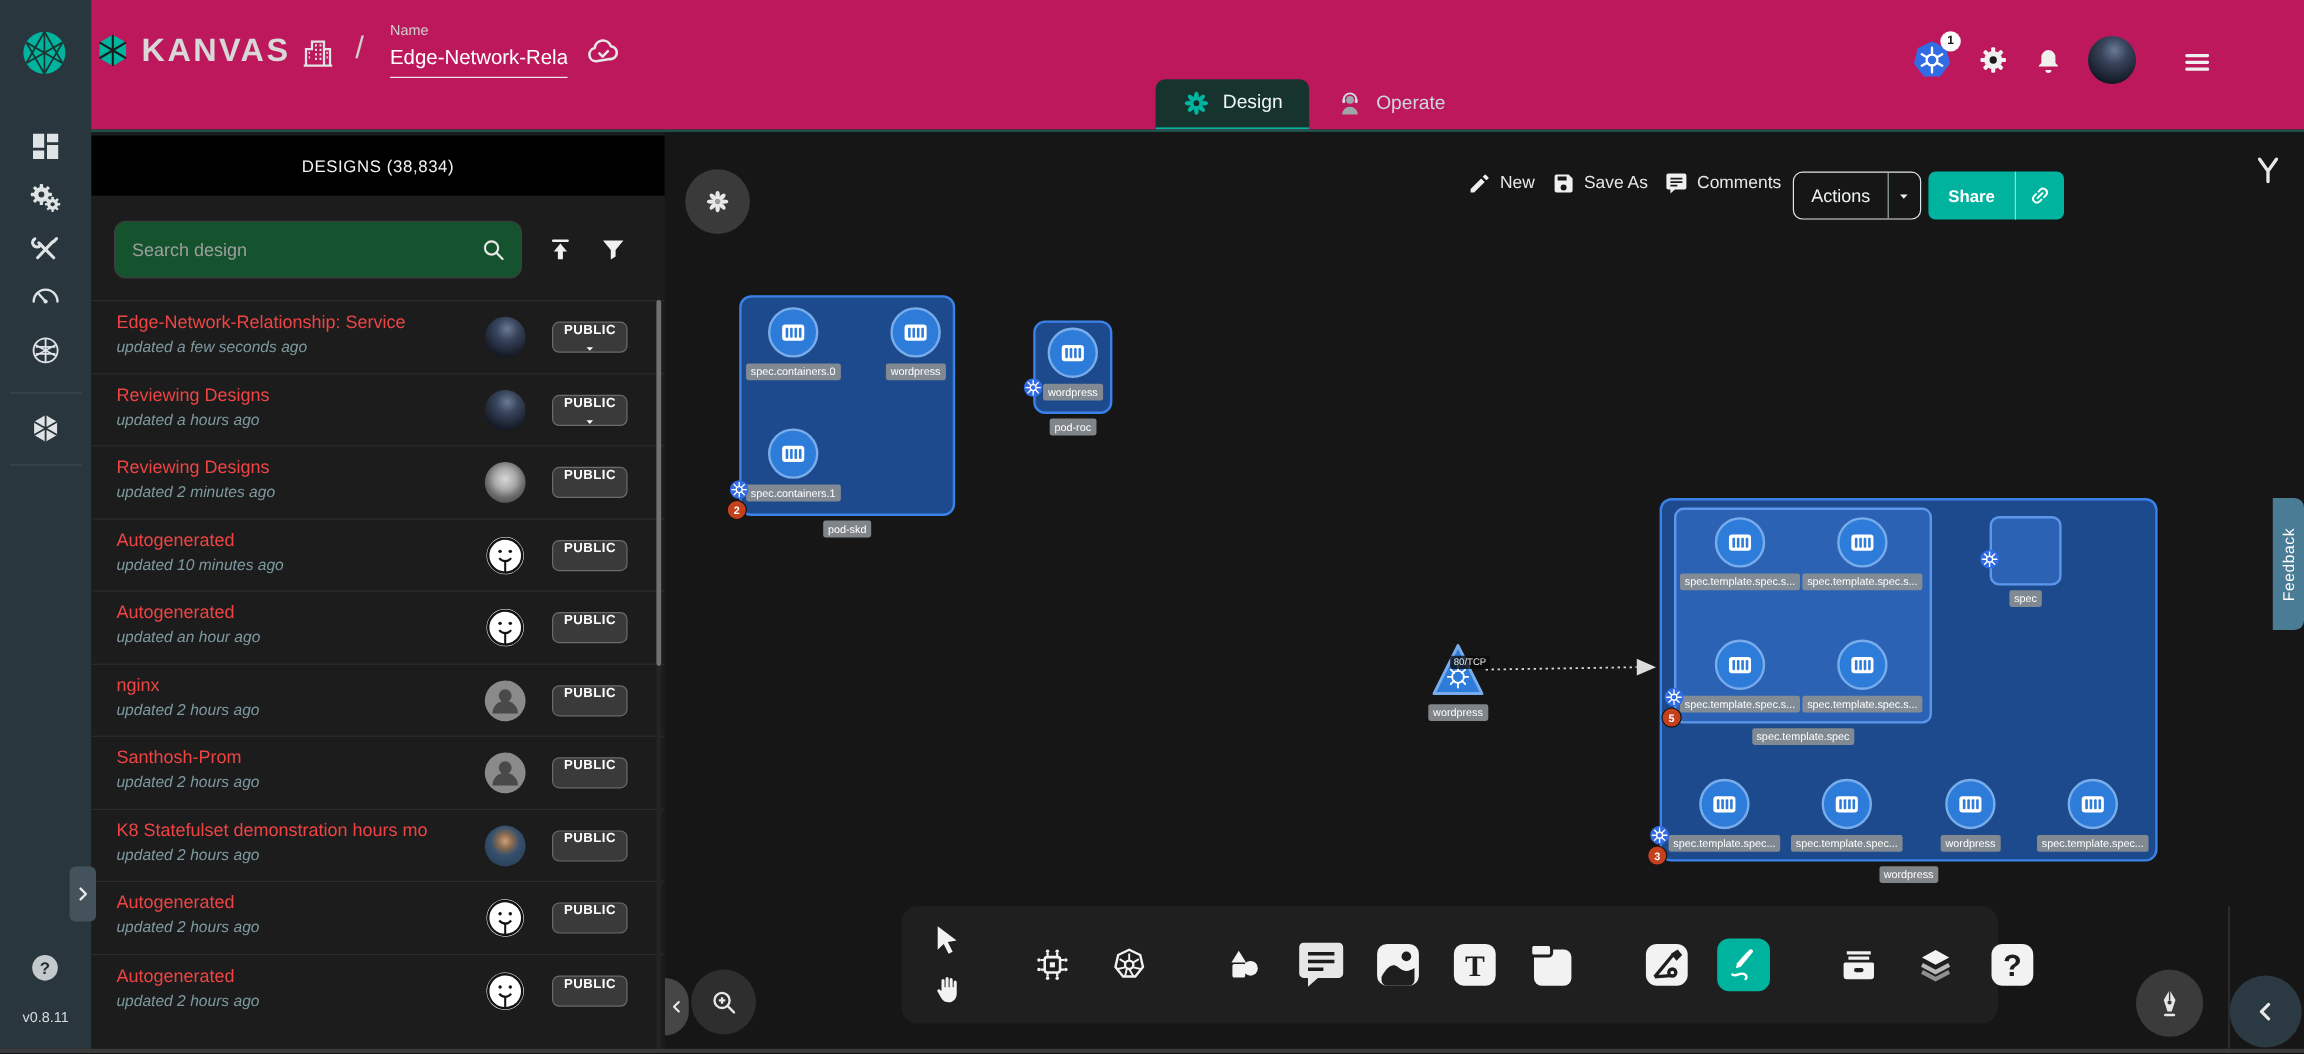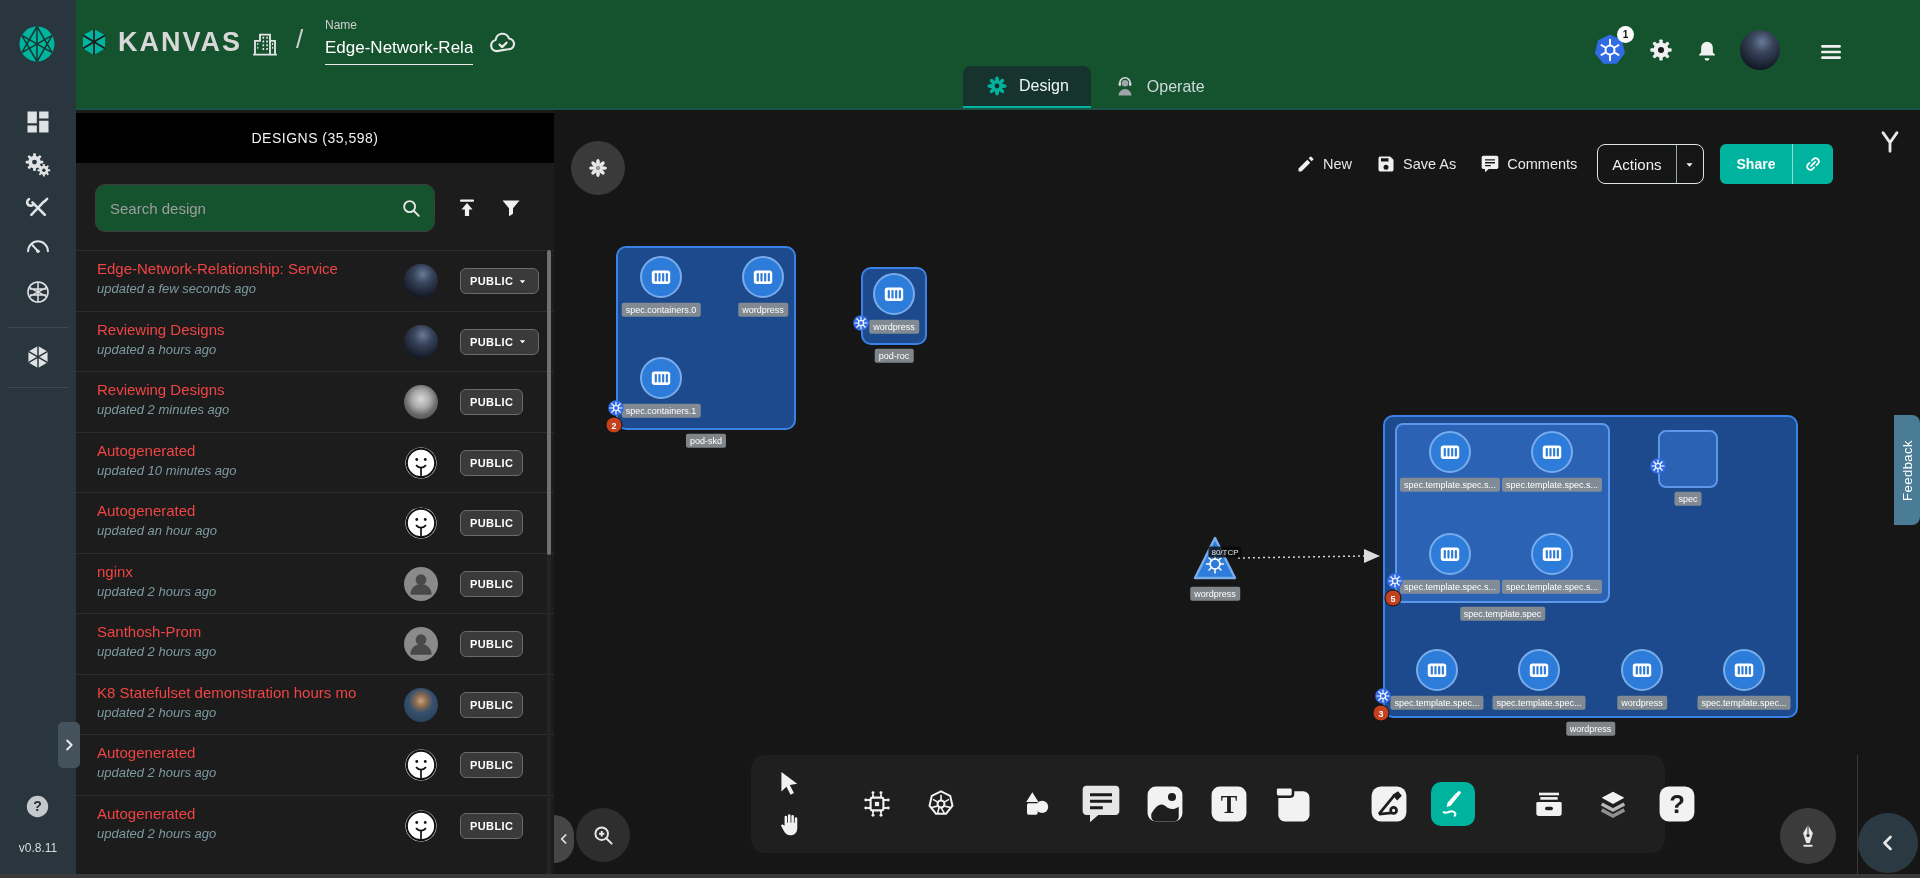--- a/index.html
+++ b/index.html
@@ -2,21 +2,21 @@
 <html><head>
 <meta charset="utf-8">
 <style>
   html,body{margin:0;padding:0;background:#000;}
   .app{position:relative;width:1920px;height:878px;overflow:hidden;background:#141414;
        font-family:"Liberation Sans",sans-serif;color:#e6e6e6;}
   .icon{display:inline-flex;align-items:center;justify-content:center;}
   .icon svg{width:100%;height:100%;display:block;}
 
   
-  .header{position:absolute;left:0;top:0;width:1920px;height:108px;background:#14532d;z-index:20;}
+  .header{position:absolute;left:0;top:0;width:1920px;height:108px;background:#be185d;z-index:20;}
   .header-divider{position:absolute;left:0;top:108px;width:1920px;height:2px;background:#1b5249;z-index:21;}
   .brand-wrap{position:absolute;left:78px;top:26px;display:flex;align-items:center;gap:8px;}
   .brand-hex{width:32px;height:32px;}
   .brand-text{font-size:27px;font-weight:700;letter-spacing:2px;color:#d8d8d8;}
   .bc-building{position:absolute;left:250px;top:29px;width:30px;height:30px;color:#e3e3e3;}
   .bc-slash{position:absolute;left:296px;top:24px;font-size:26px;font-weight:300;color:#cfcfcf;}
   .name-field{position:absolute;left:325px;top:18px;width:150px;}
   .name-label{font-size:12px;color:#cfcfcf;display:block;}
   .name-input{display:block;width:148px;margin-top:4px;background:transparent;border:none;
       border-bottom:1px solid #e9e9e9;color:#fff;font-size:17px;font-family:inherit;padding:2px 0 6px 0;outline:none;}
@@ -66,31 +66,31 @@
       white-space:nowrap;overflow:hidden;}
   .di-sub{position:absolute;left:21px;top:30px;font-size:13px;font-style:italic;color:#7d9aa0;}
   .di-avatar{position:absolute;left:328px;top:13px;width:34px;height:34px;border-radius:50%;overflow:hidden;}
   .di-avatar svg{width:100%;height:100%;display:block;}
   .av-dark-figure{background:radial-gradient(circle at 55% 30%,#6a7a96 0%,#39455c 30%,#141a26 75%,#0a0d14 100%);}
   .av-masked-person{background:radial-gradient(circle at 50% 42%,#d8d8d8 0%,#a8a8a8 35%,#6a6a6a 60%,#3a3a3a 100%);}
   .av-man-photo{background:radial-gradient(circle at 50% 38%,#caa27e 0%,#8a6a4e 22%,#35506e 45%,#24384e 100%);}
   .av-person-placeholder{background:#8a8a8a;}
   .vis-badge{position:absolute;left:384px;top:17px;height:26px;padding:0 9px;border:1px solid #6b6b6b;border-radius:6px;
       background:#3a3a3a;color:#fff;font-size:11px;font-weight:700;letter-spacing:0.4px;display:flex;align-items:center;
-      gap:3px;cursor:pointer;box-sizing:border-box;}
+      gap:3px;cursor:pointer;box-sizing:border-box;flex-direction:column;}
   .vis-badge .icon{width:13px;height:13px;color:#fff;}
   .v-scroll{position:absolute;left:471px;top:140px;width:4px;height:628px;background:#242424;}
   .v-thumb{position:absolute;left:0;top:0;width:4px;height:305px;background:#707070;border-radius:2px;}
 
   
   .canvas{position:absolute;left:554px;top:110px;width:1366px;height:768px;background:#161616;overflow:hidden;}
   .cv-menu-btn{position:absolute;left:17px;top:31px;width:54px;height:54px;border-radius:50%;background:#3a3a3a;
       display:flex;align-items:center;justify-content:center;cursor:pointer;}
   .cv-menu-btn .icon{width:26px;height:26px;}
-  .action-bar{position:absolute;left:738px;top:33px;height:42px;display:flex;align-items:center;gap:16px;z-index:15;}
+  .action-bar{position:absolute;left:665px;top:33px;height:42px;display:flex;align-items:flex-start;gap:6px;z-index:15;}
   .act-txt{display:flex;align-items:center;gap:7px;font-size:14.5px;color:#e8e8e8;cursor:pointer;padding:0 4px;}
   .act-txt .icon{width:20px;height:20px;color:#f0f0f0;}
   .actions-split{display:flex;align-items:center;height:40px;border:1.5px solid #dfe5e7;border-radius:8px;
       cursor:pointer;box-sizing:border-box;}
   .actions-split .a-label{font-size:15px;color:#eef2f3;padding:0 14px;}
   .actions-split .a-div{width:1px;height:100%;background:#9aa8ad;}
   .actions-split .caret{width:26px;display:flex;justify-content:center;color:#eef2f3;}
   .actions-split .caret .icon{width:15px;height:15px;}
   .share-split{display:flex;align-items:center;height:40px;background:#00B39F;border-radius:6px;cursor:pointer;}
   .share-split .s-label{font-size:14px;font-weight:600;color:#fff;padding:0 17px;}
@@ -359,21 +359,21 @@
   </div>
   <div class="expand-tab">
     <span class="icon">
         <svg xmlns="http://www.w3.org/2000/svg" viewBox="0 0 24 24">
           <path fill="none" stroke="#e8e8e8" stroke-width="2.6" stroke-linecap="round" stroke-linejoin="round" d="M9.5 6l6 6-6 6"></path>
         </svg>
       </span>
   </div>
 
   <div class="panel">
-    <div class="panel-title">DESIGNS (35,598)</div>
+    <div class="panel-title">DESIGNS (38,834)</div>
     <div class="search-row">
       <div class="search-box">
         <input placeholder="Search design" style="">
         <span class="icon search-ic">
             <svg xmlns="http://www.w3.org/2000/svg" viewBox="0 0 24 24">
               <g fill="none" stroke="currentColor" stroke-width="2">
                 <circle cx="10.5" cy="10.5" r="6"></circle>
                 <path d="M15 15l5.5 5.5" stroke-linecap="round"></path>
               </g>
             </svg>

